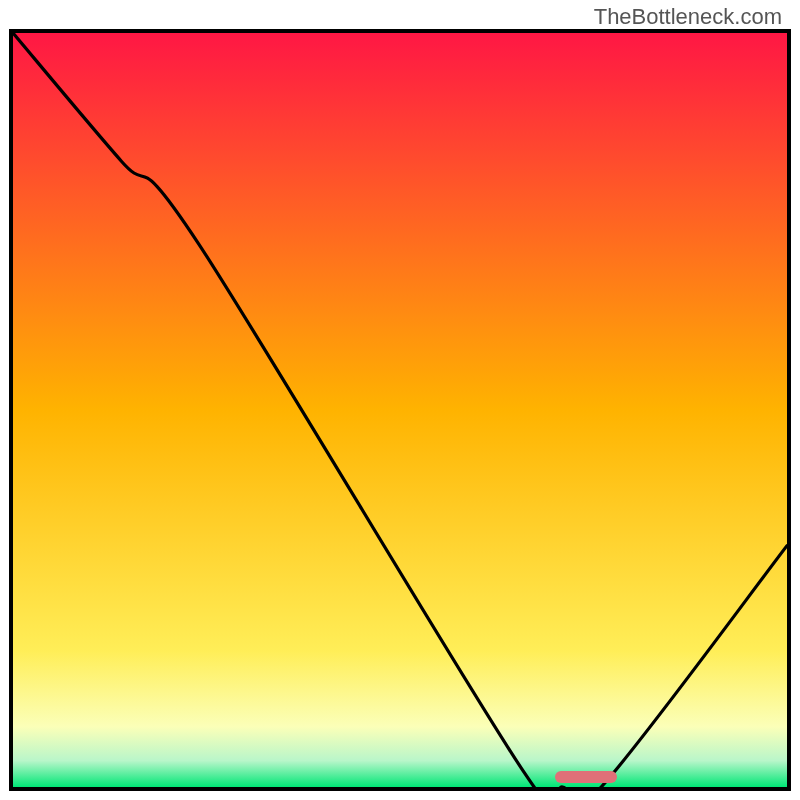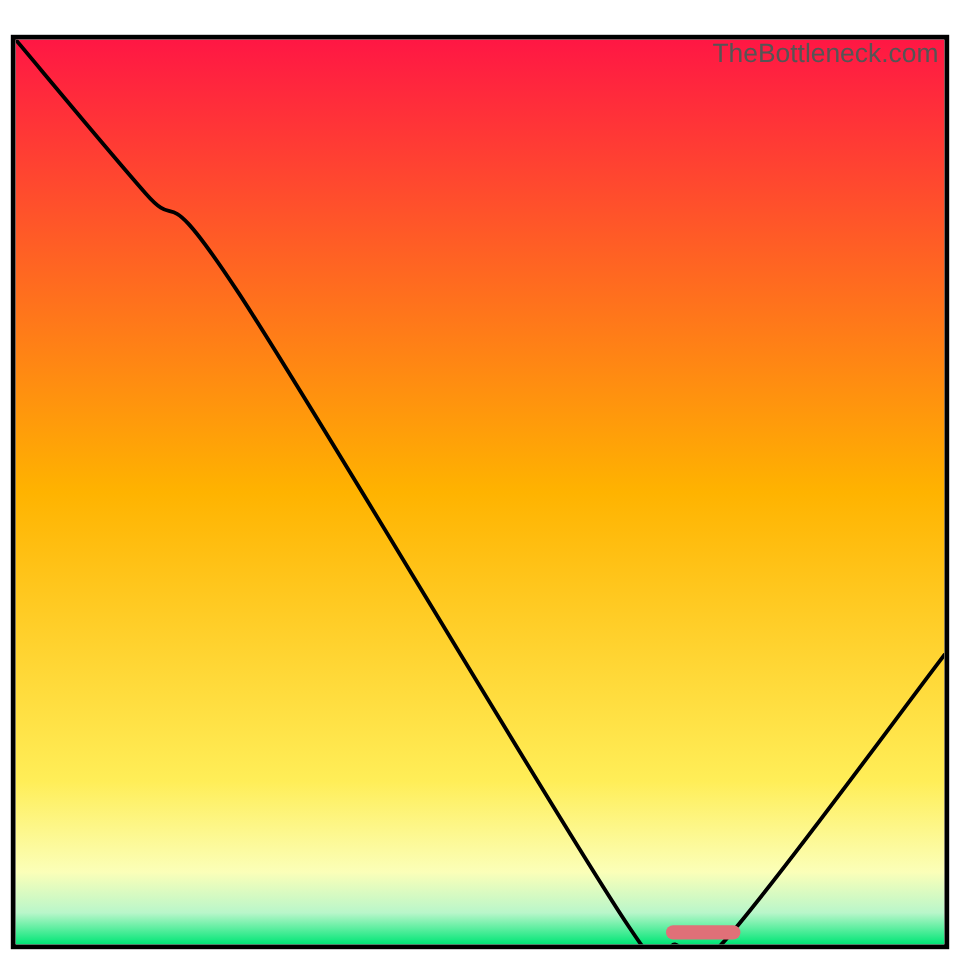--- a/index.html
+++ b/index.html
@@ -11,21 +11,20 @@
     background: #ffffff;
     font-family: Arial, Helvetica, sans-serif;
   }
   .watermark {
     position: absolute;
     top: 4px;
     right: 18px;
     font-size: 22px;
     color: #555555;
     z-index: 10;
-    margin-top: 28px;
   }
   .plot-frame {
     position: absolute;
     left: 9px;
     top: 29px;
     width: 782px;
     height: 762px;
     box-sizing: border-box;
     border: 4px solid #000000;
     overflow: hidden;

